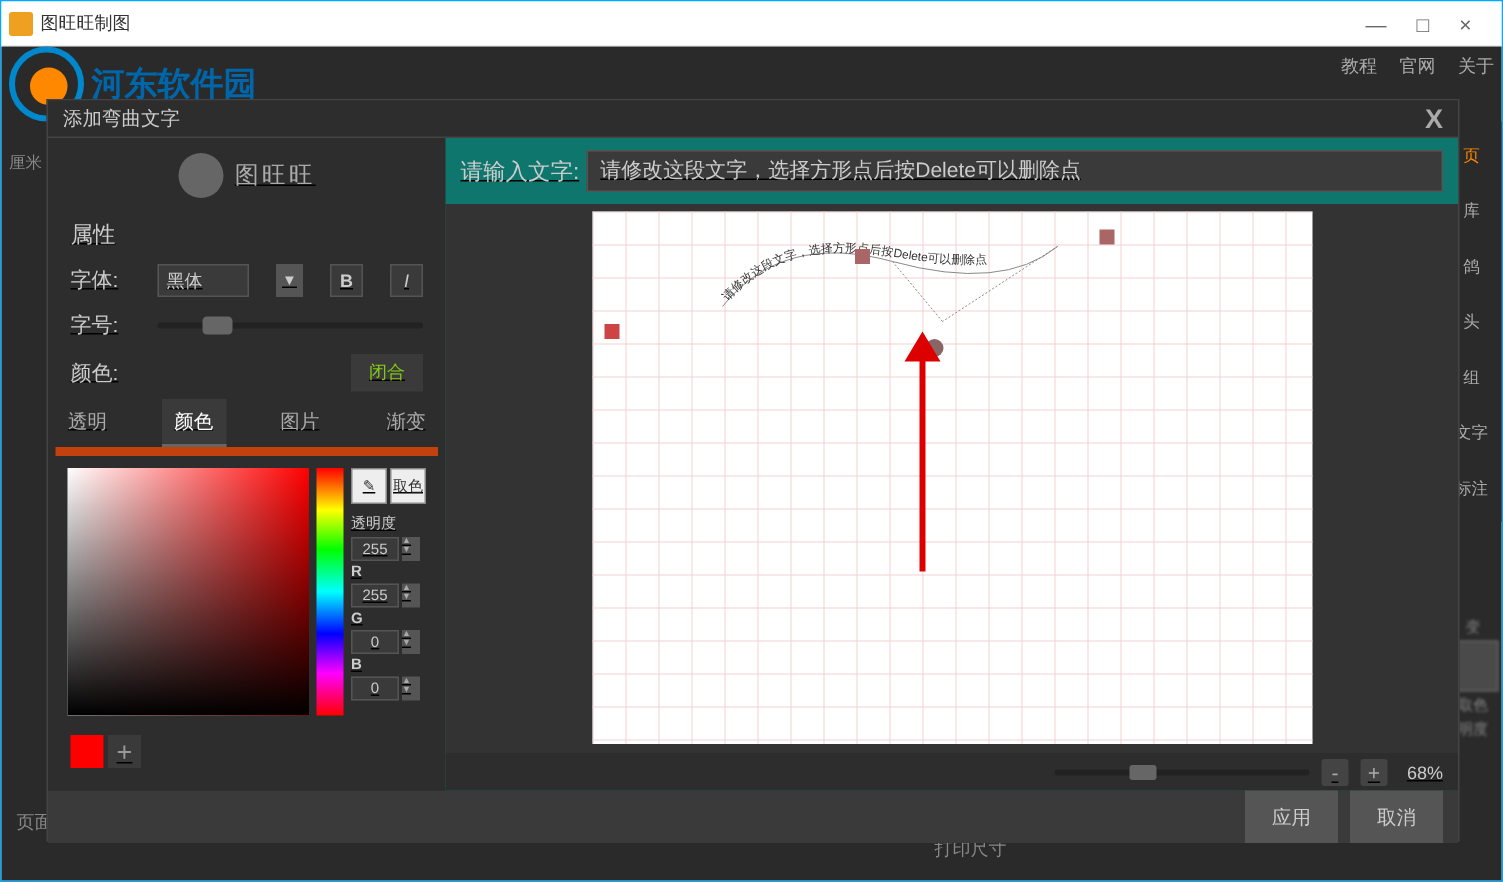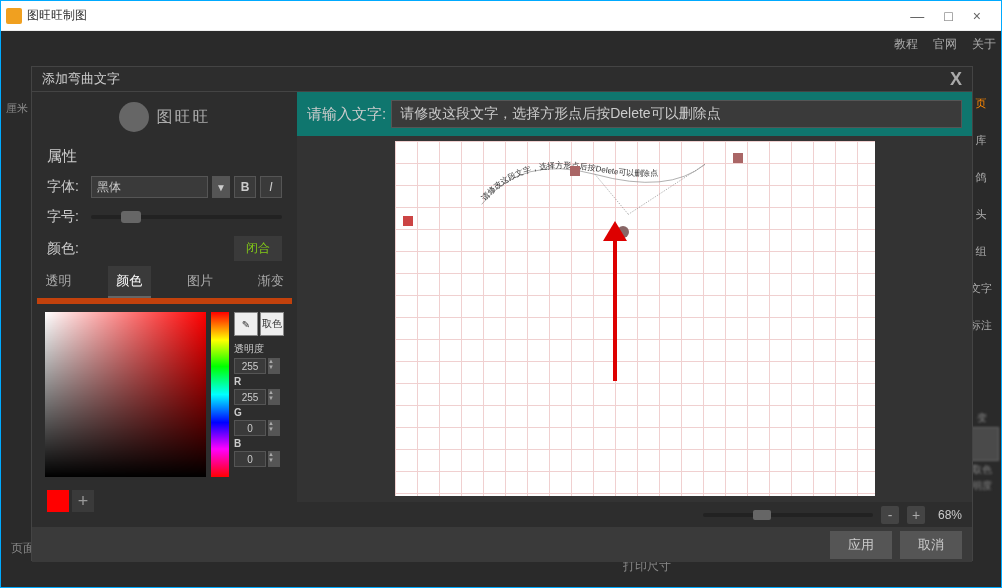--- a/index.html
+++ b/index.html
@@ -26,29 +26,29 @@
     
     .right-panel { position: absolute; right: 0; top: 50px; width: 40px; background: #2a2a2a; display: flex; flex-direction: column; gap: 12px; padding: 10px 2px; }
     .right-item { color: #aaa; font-size: 11px; text-align: center; padding: 5px 0; cursor: pointer; }
     .right-item.active { color: #ff8800; }
     
     .dialog { position: absolute; top: 35px; left: 30px; width: 942px; height: 495px; background: #2d2d2d; border: 1px solid #444; z-index: 10; }
     .dialog-header { height: 25px; background: #2d2d2d; display: flex; align-items: center; padding: 0 10px; border-bottom: 1px solid #444; }
     .dialog-title { color: #ccc; font-size: 13px; }
     .dialog-close { margin-left: auto; color: #aaa; font-size: 18px; cursor: pointer; font-weight: bold; }
     
-    .dialog-body { display: flex; height: 435px; }
+    .dialog-body { display: flex; height: 435px; text-decoration: underline; }
     .left-panel { width: 265px; background: #2d2d2d; padding: 5px; }
     
     .logo-row { display: flex; align-items: center; justify-content: center; padding: 5px 0 10px; }
     .brand-logo { width: 30px; height: 30px; background: #666; border-radius: 50%; margin-right: 8px; }
     .brand-text { color: #aaa; font-size: 16px; letter-spacing: 2px; }
     
     .section-title { color: #ccc; font-size: 15px; padding: 5px 10px; }
-    .prop-row { display: flex; align-items: center; padding: 5px 10px; gap: 4px; }
+    .prop-row { display: flex; align-items: center; padding: 5px 10px; gap: 18px; }
     .prop-label { color: #ccc; font-size: 14px; width: 40px; }
     .font-select { flex: 1; background: #3a3a3a; color: #ccc; border: 1px solid #555; padding: 3px 5px; font-size: 12px; height: 22px; display: flex; align-items: center; }
     .select-arrow { width: 18px; height: 22px; background: #555; color: #ccc; display: flex; align-items: center; justify-content: center; font-size: 10px; cursor: pointer; }
     .format-btn { width: 22px; height: 22px; background: #3a3a3a; border: 1px solid #555; color: #ccc; display: flex; align-items: center; justify-content: center; font-size: 12px; cursor: pointer; }
     
     .slider-track { flex: 1; height: 4px; background: #222; border-radius: 2px; position: relative; }
     .slider-thumb { position: absolute; width: 20px; height: 12px; background: #666; border-radius: 3px; top: -4px; left: 30px; cursor: pointer; }
     
     .close-path-btn { margin-left: auto; background: #3a3a3a; color: #84cc16; border: none; padding: 4px 12px; font-size: 12px; cursor: pointer; }
     
@@ -93,21 +93,21 @@
     .arrow-head { position: absolute; left: 208px; top: 80px; width: 0; height: 0; border-left: 12px solid transparent; border-right: 12px solid transparent; border-bottom: 20px solid #dd0000; }
     
     .hint-box { position: absolute; top: 240px; left: 105px; width: 280px; padding: 6px; background: #fffacc; border: 2px solid #dd0000; text-align: center; font-size: 14px; color: #333; }
     
     .zoom-bar { height: 25px; background: #2d2d2d; display: flex; align-items: center; padding: 0 10px; gap: 8px; }
     .zoom-btn { width: 18px; height: 18px; background: #444; color: #aaa; display: flex; align-items: center; justify-content: center; font-size: 14px; cursor: pointer; border-radius: 2px; }
     .zoom-track { width: 170px; height: 4px; background: #222; border-radius: 2px; position: relative; margin-left: auto; }
     .zoom-thumb { position: absolute; width: 18px; height: 10px; background: #666; border-radius: 2px; top: -3px; left: 50px; }
     .zoom-value { color: #ccc; font-size: 12px; margin-left: 5px; }
     
-    .dialog-footer { height: 35px; background: #3a3a3a; display: flex; align-items: center; justify-content: flex-end; padding: 0 10px; gap: 8px; }
+    .dialog-footer { height: 35px; background: #3a3a3a; display: flex; justify-content: flex-end; padding: 0 10px; gap: 8px; }
     .footer-btn { background: #555; color: #ccc; border: none; padding: 5px 18px; font-size: 13px; cursor: pointer; }
     .bottom-label { position: absolute; bottom: 12px; right: 330px; color: #888; font-size: 12px; }
     .page-label { position: absolute; bottom: 30px; left: 10px; color: #888; font-size: 12px; }
     
     .blur-right { position: absolute; right: 2px; top: 380px; display: flex; flex-direction: column; gap: 2px; filter: blur(1px); }
     .blur-item { width: 34px; height: 34px; background: #4a4a4a; border: 1px solid #666; }
     .blur-text { color: #888; font-size: 10px; text-align: center; }
   </style>
 </head>
 <body>
@@ -116,20 +116,25 @@
   <div class="titlebar">
     <div class="titlebar-icon"></div>
     <span class="titlebar-text">图旺旺制图</span>
     <div class="win-controls">
       <span class="win-btn">—</span>
       <span class="win-btn">□</span>
       <span class="win-btn">×</span>
     </div>
   </div>
 
+  <div class="watermark">
+    <div class="watermark-logo"></div>
+    <div class="watermark-text">河东软件园</div>
+    <div class="watermark-url">www.pc0359.cn</div>
+  </div>
 
   <div class="main-app">
     <div class="top-menu">
       <span>教程</span>
       <span>官网</span>
       <span>关于</span>
     </div>
 
     <div class="ruler-label">厘米</div>
 

